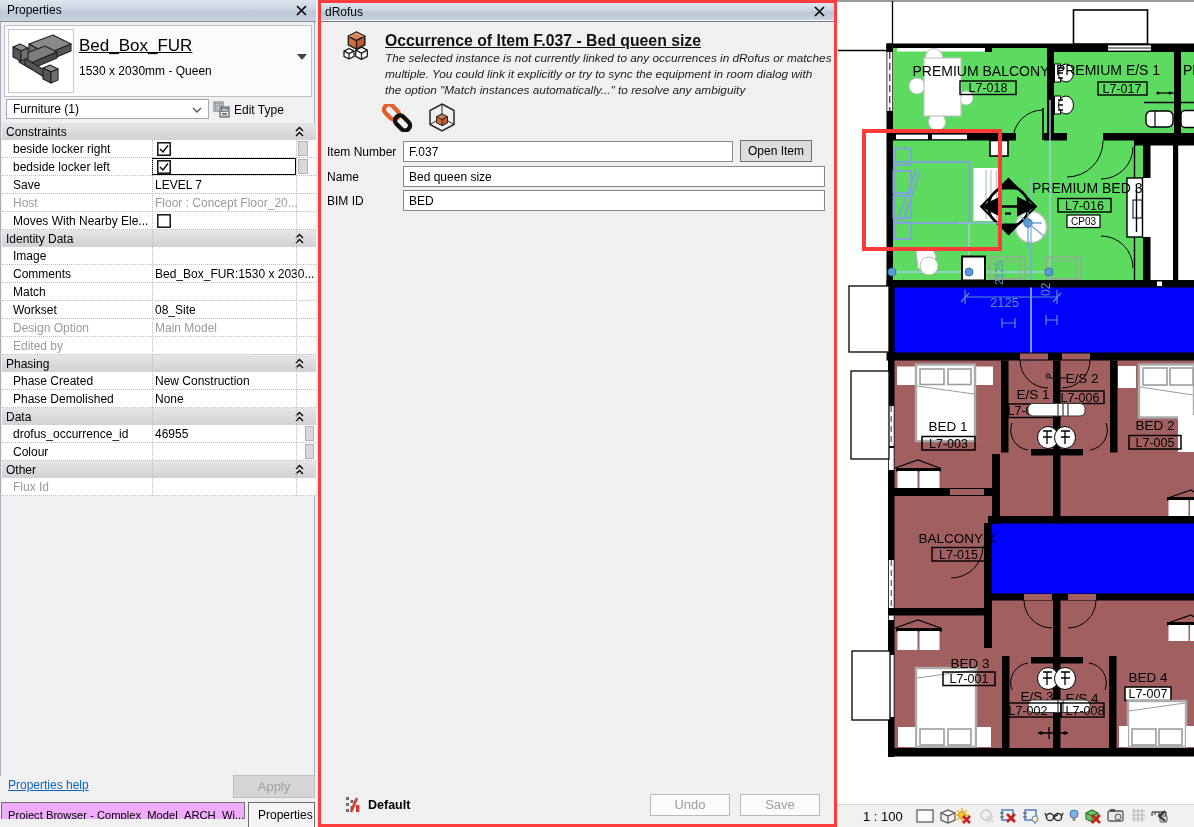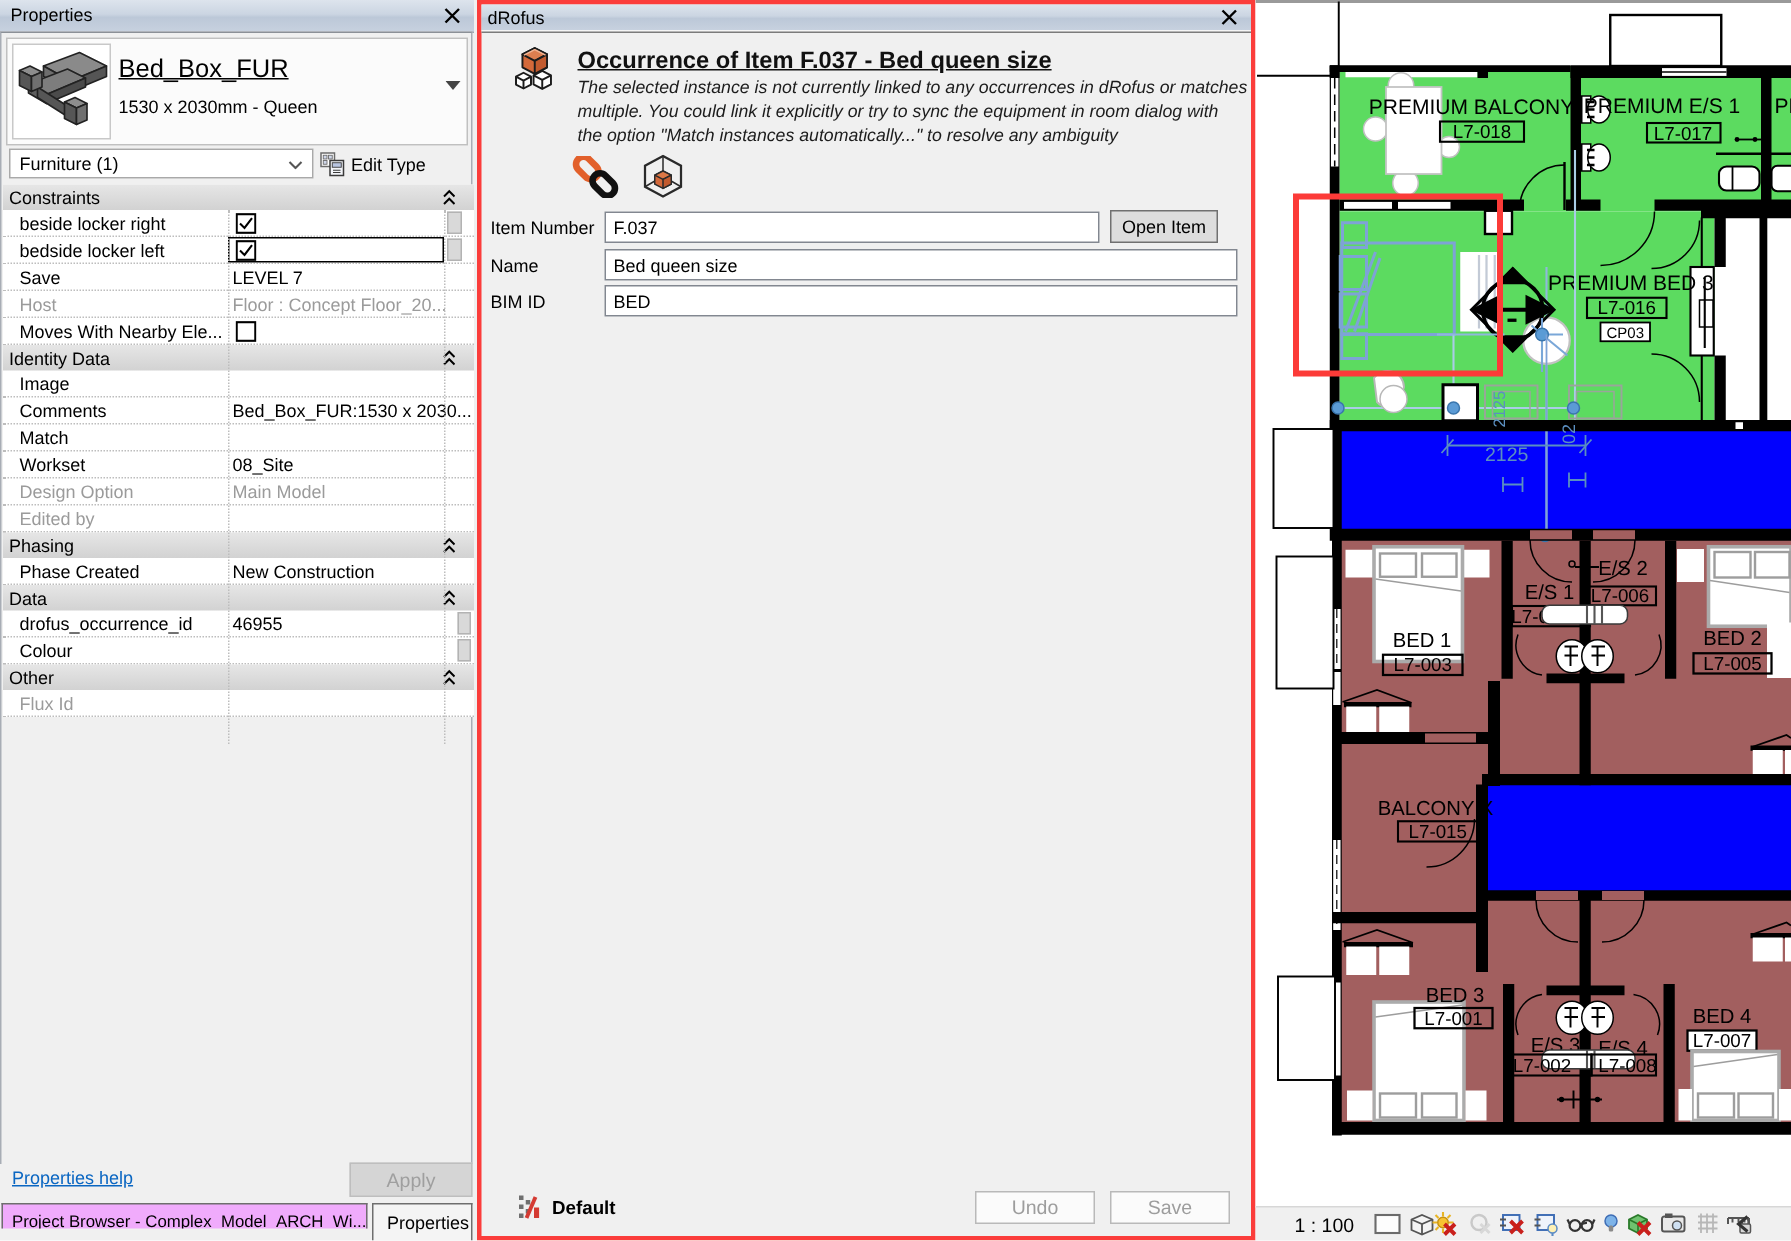--- a/index.html
+++ b/index.html
@@ -159,20 +159,24 @@
       <svg style="position:absolute;right:12px;top:3px;" width="9" height="11" viewBox="0 0 9 11">
         <path d="M1 5 L4.5 1.5 L8 5 M1 10 L4.5 6.5 L8 10" stroke="#000" stroke-width="1.3" fill="none"></path>
       </svg>
     </div>
 
   <div class="prow" style="position:relative;height:18px;border-bottom:1px dotted #bdbdbd;">
       <span style="position:absolute;left:11px;top:2px;">Phase Created</span>
       <span style="position:absolute;left:153px;top:2px;">New Construction</span>
     </div>
 
+  <div class="prow" style="position:relative;height:18px;border-bottom:1px dotted #bdbdbd;">
+      <span style="position:absolute;left:11px;top:2px;">Phase Demolished</span>
+      <span style="position:absolute;left:153px;top:2px;">None</span>
+    </div>
 
   <div class="hdrrow" style="position:relative;height:17px;">
       <span style="position:absolute;left:4px;top:2px;">Data</span>
       <svg style="position:absolute;right:12px;top:3px;" width="9" height="11" viewBox="0 0 9 11">
         <path d="M1 5 L4.5 1.5 L8 5 M1 10 L4.5 6.5 L8 10" stroke="#000" stroke-width="1.3" fill="none"></path>
       </svg>
     </div>
 
   <div class="prow" style="position:relative;height:18px;border-bottom:1px dotted #bdbdbd;">
       <span style="position:absolute;left:11px;top:2px;">drofus_occurrence_id</span>

